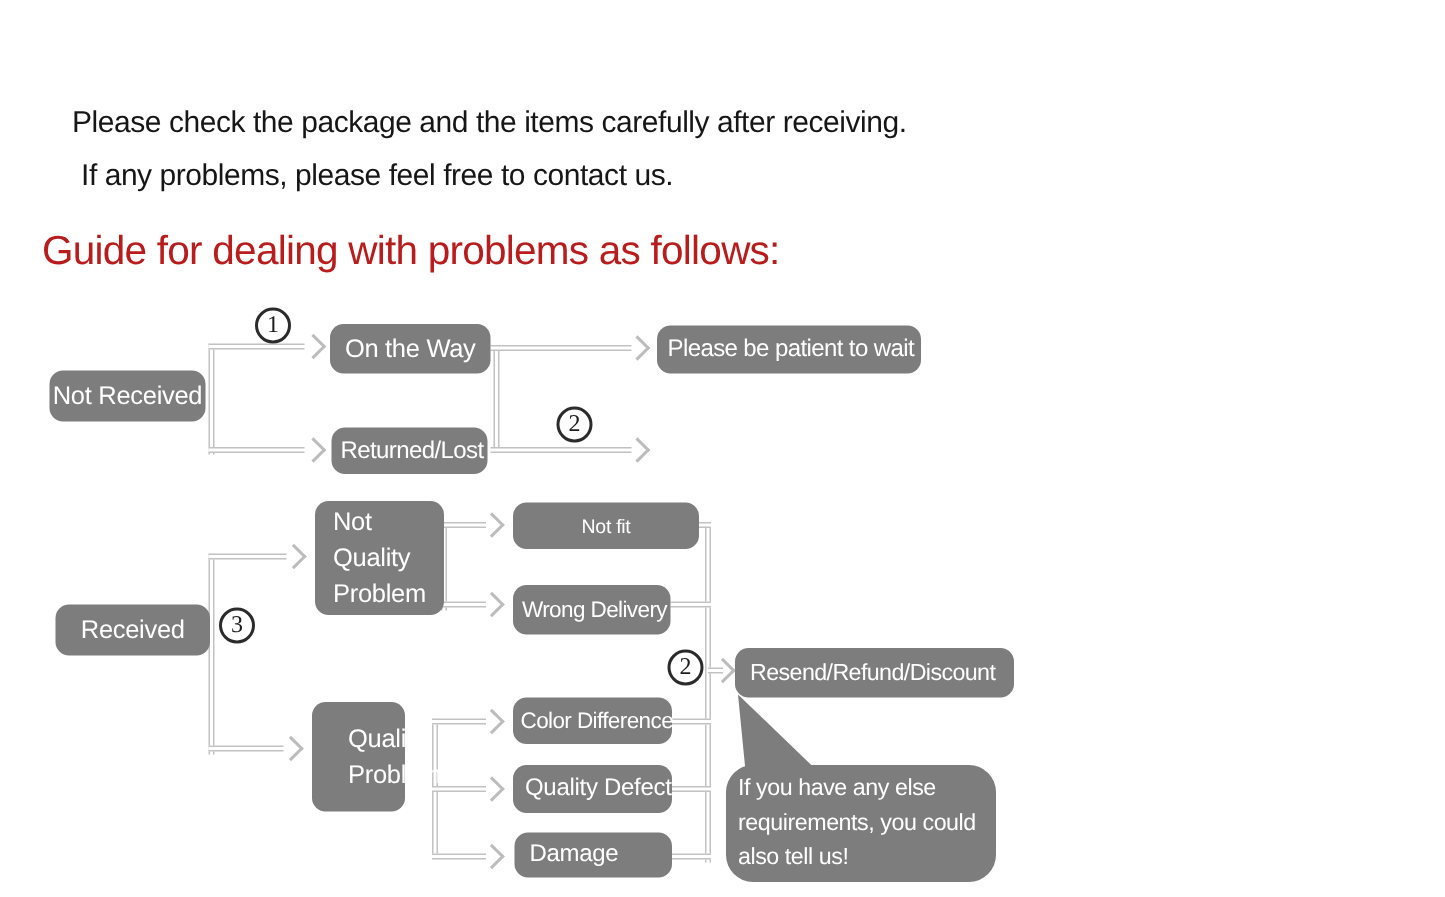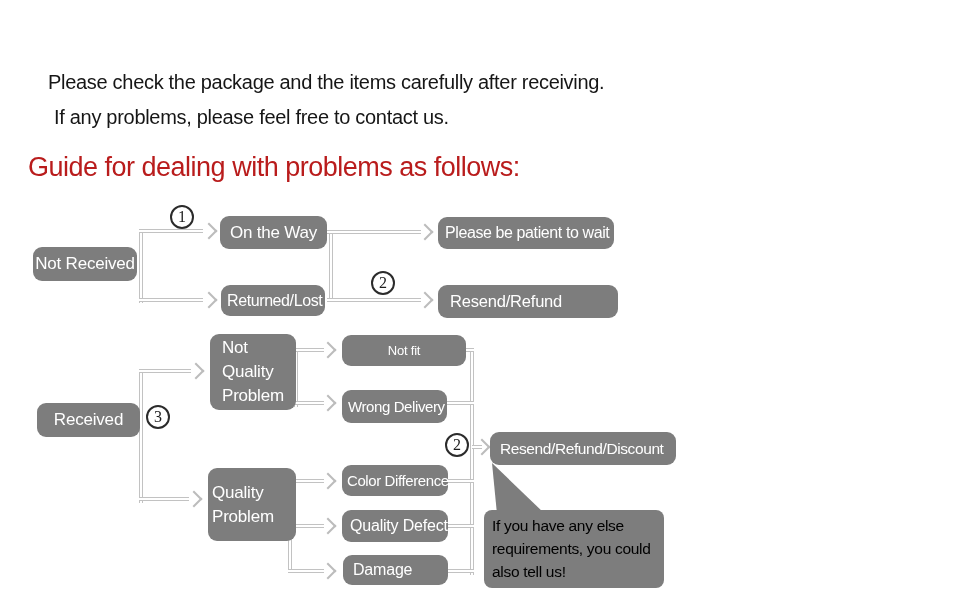--- a/index.html
+++ b/index.html
@@ -40,22 +40,22 @@
     white-space:nowrap;
     box-sizing:border-box;
   }
   .node.center{justify-content:center;}
   .node.left{justify-content:flex-start;}
   .node.multi{white-space:normal;line-height:24px;}
   .node.tight{font-size:15px;letter-spacing:-0.4px;}
   .bubble{
     position:absolute;
     background:#7d7d7d;
-    color:#000000;
-    border-radius:8px;
+    color:#ffffff;
+    border-radius:18px;
     font-size:15.5px;
     letter-spacing:-0.3px;
     line-height:23px;
     box-sizing:border-box;
     padding:4px 8px;
     white-space:normal;
   }
   .hline{
     position:absolute;
     height:4px;
@@ -120,21 +120,20 @@
   <div class="chev" style="left:419px;top:226px;"></div>
   <div class="chev" style="left:419px;top:294px;"></div>
 
   <div class="marker" style="left:170px;top:205px;">1</div>
   <div class="marker" style="left:371px;top:271px;">2</div>
 
   <div class="node center" style="left:33px;top:247px;width:104px;height:34px;">Not Received</div>
   <div class="node center" style="left:220px;top:216px;width:107px;height:33px;">On the Way</div>
   <div class="node left" style="left:438px;top:217px;width:176px;height:32px;padding-left:7px;font-size:16px;letter-spacing:-0.4px;">Please be patient to wait</div>
   <div class="node left" style="left:221px;top:285px;width:104px;height:31px;padding-left:6px;font-size:16px;letter-spacing:-0.4px;">Returned/Lost</div>
-  <div class="node left" style="left:438px;top:285px;width:180px;height:33px;padding-left:12px;font-size:16.5px;">Resend/Refund</div>
 
   <div class="vline" style="left:139px;top:369px;height:134px;"></div>
   <div class="hline" style="left:139px;top:369px;width:52px;"></div>
   <div class="hline" style="left:139px;top:497px;width:50px;"></div>
   <div class="chev" style="left:190px;top:365px;"></div>
   <div class="chev" style="left:188px;top:493px;"></div>
   <div class="marker" style="left:146px;top:405px;">3</div>
 
   <div class="node center" style="left:37px;top:403px;width:103px;height:34px;">Received</div>
 
@@ -149,21 +148,21 @@
   <div class="node left tight" style="left:342px;top:390px;width:105px;height:33px;padding-left:6px;">Wrong Delivery</div>
 
   <div class="vline" style="left:288px;top:479px;height:94px;"></div>
   <div class="hline" style="left:288px;top:479px;width:36px;"></div>
   <div class="hline" style="left:288px;top:524px;width:36px;"></div>
   <div class="hline" style="left:288px;top:569px;width:36px;"></div>
   <div class="chev" style="left:322px;top:475px;"></div>
   <div class="chev" style="left:322px;top:520px;"></div>
   <div class="chev" style="left:322px;top:565px;"></div>
 
-  <div class="node left multi" style="left:208px;top:468px;width:88px;height:73px;padding-left:4px;">Quality Problem</div>
+  <div class="node left multi" style="left:208px;top:468px;width:62px;height:73px;padding-left:24px;">Quality Problem</div>
   <div class="node left tight" style="left:342px;top:465px;width:106px;height:31px;padding-left:5px;">Color Difference</div>
   <div class="node left" style="left:343px;top:555px;width:105px;height:30px;padding-left:10px;font-size:16px;">Damage</div>
   <div class="node left" style="left:342px;top:510px;width:106px;height:32px;padding-left:8px;font-size:16px;">Quality Defect</div>
 
   <div class="vline" style="left:470px;top:348px;height:227px;"></div>
   <div class="hline" style="left:447px;top:348px;width:27px;"></div>
   <div class="hline" style="left:447px;top:401px;width:27px;"></div>
   <div class="hline" style="left:448px;top:479px;width:26px;"></div>
   <div class="hline" style="left:448px;top:524px;width:26px;"></div>
   <div class="hline" style="left:448px;top:569px;width:26px;"></div>

